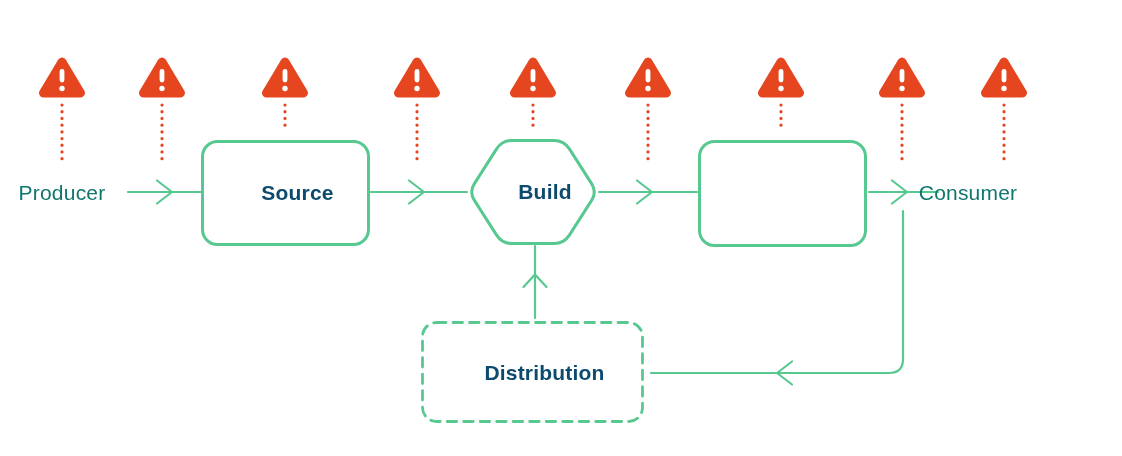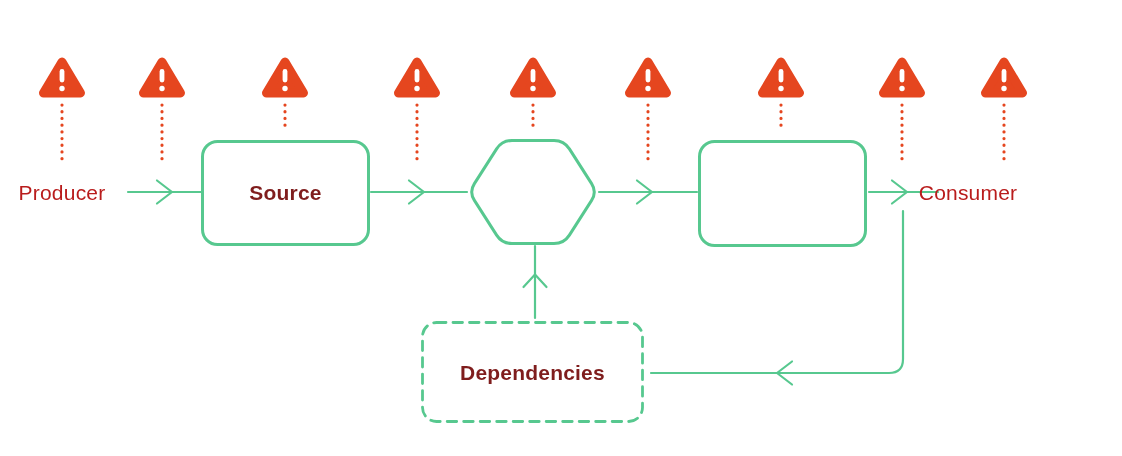--- a/index.html
+++ b/index.html
@@ -7,26 +7,27 @@
     position:relative;
     width:1122px;height:456px;
     background:#ffffff;
     font-family:"Liberation Sans", sans-serif;
     overflow:hidden;
   }
   .wires{position:absolute;left:0;top:0;width:1122px;height:456px;}
   .warn{position:absolute;top:53px;width:52px;height:112px;}
   .node-label{
     position:absolute;display:flex;align-items:center;justify-content:center;
-    color:#7f1d1d;font-size:21px;font-weight:700;letter-spacing:.2px;
+    color:#0c4a6e;font-size:21px;font-weight:700;letter-spacing:.2px;
     text-align:center;
+    padding-left:12px;
   }
   .endpoint-label{
     position:absolute;display:flex;align-items:center;justify-content:center;
-    color:#b91c1c;font-size:21px;font-weight:500;letter-spacing:.2px;
+    color:#0f766e;font-size:21px;font-weight:500;letter-spacing:.2px;
   }
   .lbl-producer{left:2px;top:178px;width:120px;height:30px;}
   .lbl-consumer{left:907px;top:178px;width:122px;height:30px;}
   .lbl-source{left:201px;top:140px;width:169px;height:106px;}
   .lbl-build{left:469px;top:140px;width:128px;height:103px;}
   .lbl-distribution{left:698px;top:140px;width:170px;height:107px;}
   .lbl-dependencies{left:421px;top:321px;width:223px;height:103px;}
   .m1{left:36px}.m2{left:136px}.m3{left:259px}.m4{left:391px}.m5{left:507px}
   .m6{left:622px}.m7{left:755px}.m8{left:876px}.m9{left:978px}
 </style>
@@ -111,16 +112,17 @@
     </svg>
   <svg class="warn m8">
       <use href="#warn-long"></use>
     </svg>
   <svg class="warn m9">
       <use href="#warn-long"></use>
     </svg>
 
   <div class="endpoint-label lbl-producer">Producer</div>
   <div class="node-label lbl-source">Source</div>
+  <div class="node-label lbl-build">Build</div>
   <div class="endpoint-label lbl-consumer">Consumer</div>
-  <div class="node-label lbl-dependencies">Dependencies</div>
+  <div class="node-label lbl-dependencies">Distribution</div>
 
 </div>
 
 </body></html>

